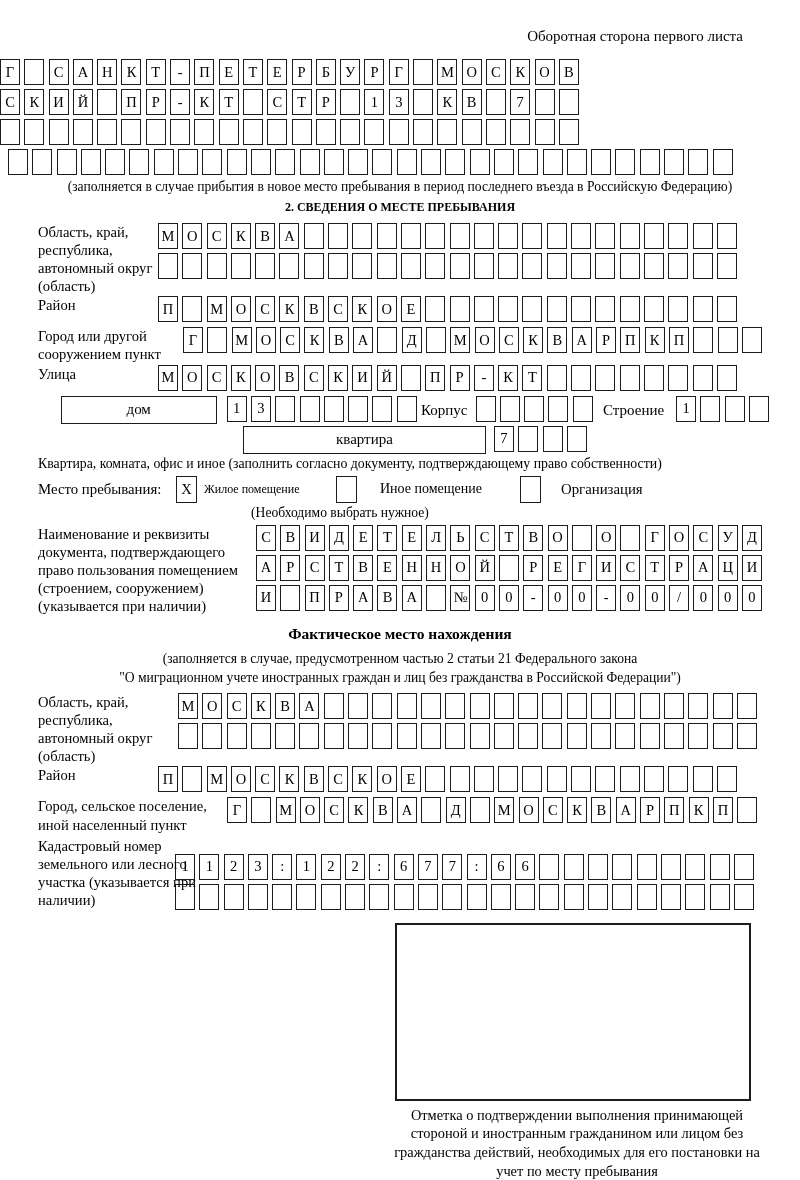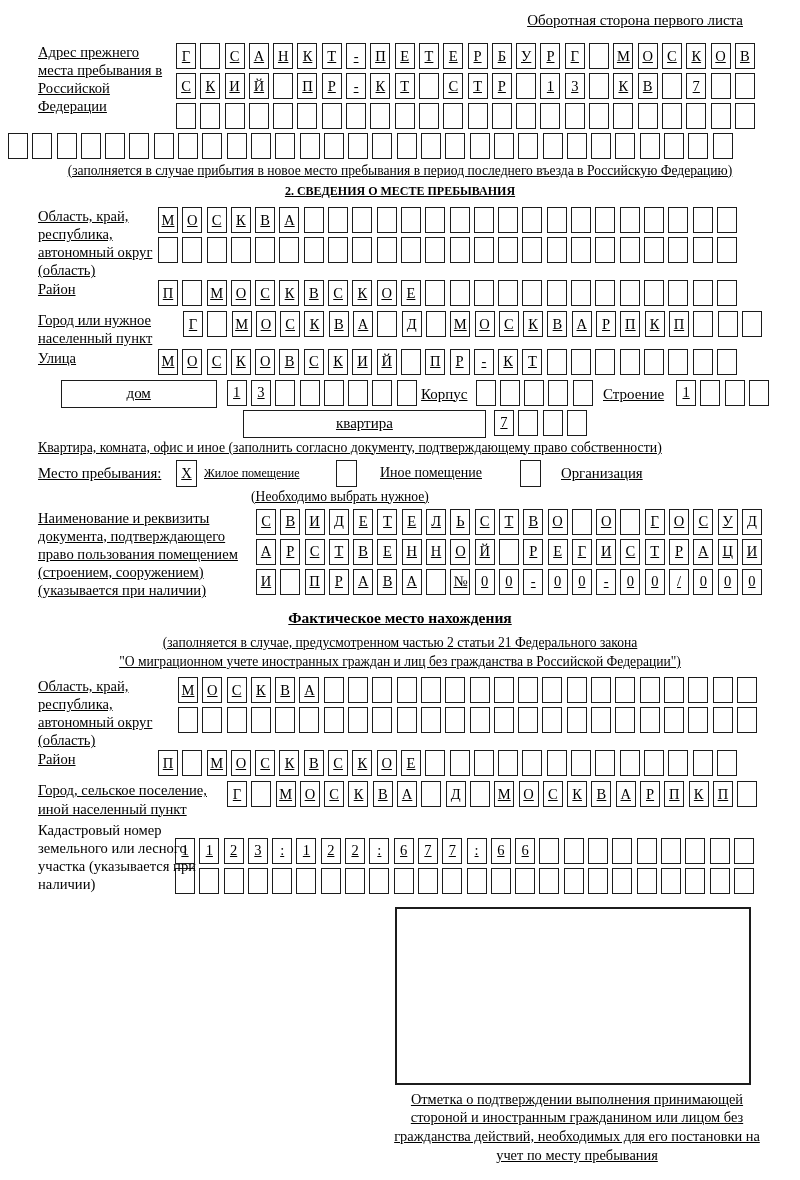--- a/index.html
+++ b/index.html
@@ -1,21 +1,21 @@
 <!DOCTYPE html>
 <html><head>
 <meta charset="utf-8">
 <style>
   html,body{margin:0;padding:0;}
   body{
     width:800px;height:1180px;background:#ffffff;color:#000;
     font-family:"Liberation Serif","DejaVu Serif",serif;
     overflow:hidden;
   }
-  .page{width:800px;height:1180px;position:relative;padding-top:12px;box-sizing:border-box;text-decoration:underline;}
+  .page{width:800px;height:1180px;position:relative;padding-top:28px;box-sizing:border-box;}
   .header-note{font-size:15px;text-align:right;padding-right:57px;margin-bottom:14px;}
   .frow{display:flex;align-items:flex-start;}
   .flabel{font-size:14.6px;line-height:1.24;margin-left:38px;flex:0 0 auto;}
   .cells-col{display:flex;flex-direction:column;}
   .cells-row{display:flex;margin-bottom:4px;}
   .cell{
     flex:0 0 auto;width:20px;height:26px;margin-right:4.3px;
     border:1.6px solid #1c1c1c;box-sizing:border-box;
     display:flex;align-items:center;justify-content:center;
     font-size:14.5px;line-height:1;
@@ -43,21 +43,20 @@
   .gap6{width:6px;flex:0 0 auto;}.gap8{width:8px;flex:0 0 auto;}.gap10{width:10px;flex:0 0 auto;}.gap12{width:12px;flex:0 0 auto;}
 </style>
 </head>
 <body>
 
 <div class="page">
 
   <div class="header-note">Оборотная сторона первого листа</div>
 
   <div class="frow">
-    <div class="flabel" style="width:138px;">Адрес прежнего места пребывания в Российской Федерации</div>
     <div class="cells-col">
       <div class="cells-row">
           <span class="cell">Г</span>
           <span class="cell"></span>
           <span class="cell">С</span>
           <span class="cell">А</span>
           <span class="cell">Н</span>
           <span class="cell">К</span>
           <span class="cell">Т</span>
           <span class="cell">-</span>
@@ -250,21 +249,21 @@
         <span class="cell"></span>
         <span class="cell"></span>
         <span class="cell"></span>
         <span class="cell"></span>
         <span class="cell"></span>
         <span class="cell"></span>
       </div>
   </div>
 
   <div class="frow mt2">
-    <div class="flabel" style="width:140px;">Город или нужное населенный пункт</div>
+    <div class="flabel" style="width:140px;">Город или другой сооружением пункт</div>
     <div class="cells-row" style="margin-left:5px;">
         <span class="cell">Г</span>
         <span class="cell"></span>
         <span class="cell">М</span>
         <span class="cell">О</span>
         <span class="cell">С</span>
         <span class="cell">К</span>
         <span class="cell">В</span>
         <span class="cell">А</span>
         <span class="cell"></span>

